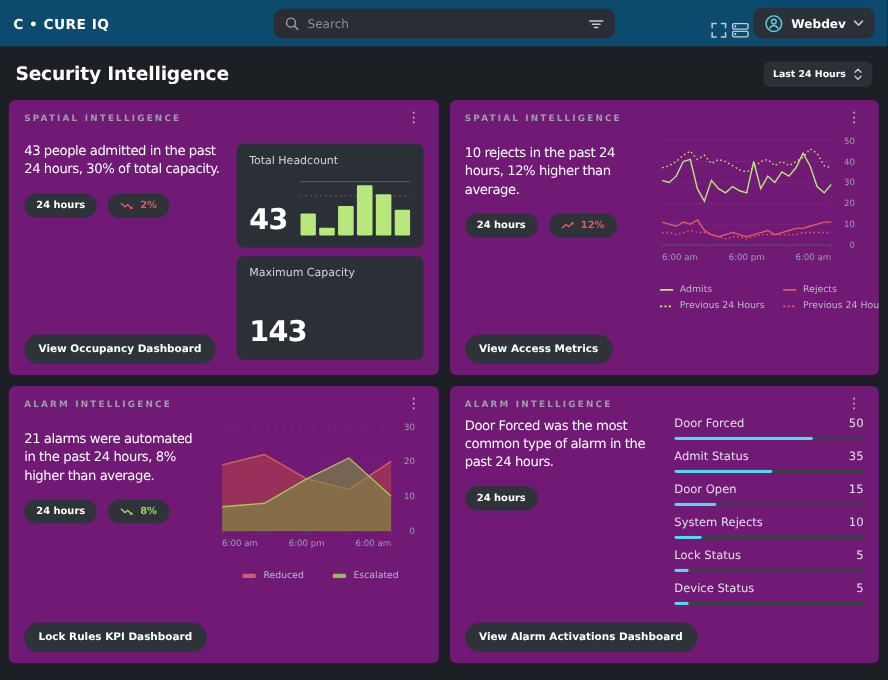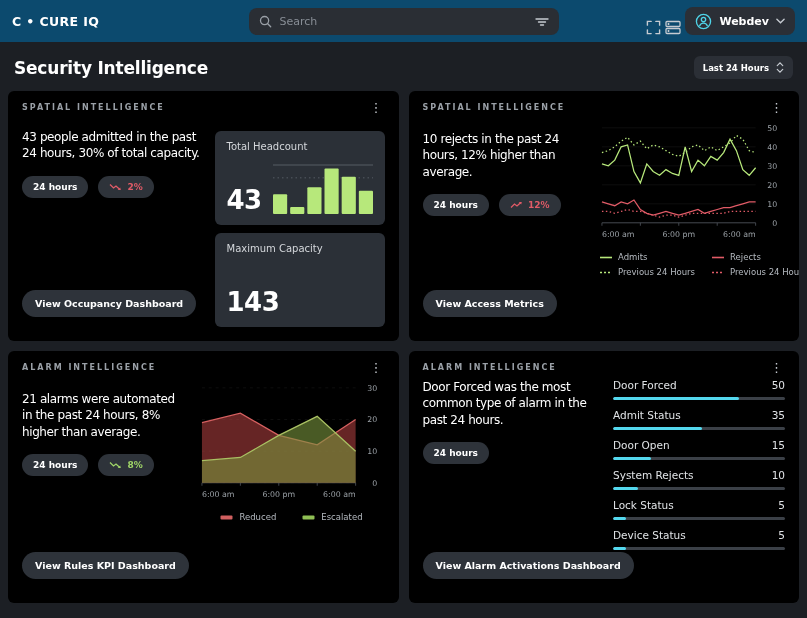--- a/index.html
+++ b/index.html
@@ -20,44 +20,44 @@
   .icon-btn{ display:flex; align-items:center; cursor:pointer; }
   .user-pill{ background:#2b2f36; border-radius:8px; height:28px; display:flex; align-items:center; gap:7px;
     padding:0 10px; font-size:11px; font-weight:bold; cursor:pointer; }
   
   .page-header{ display:flex; justify-content:space-between; align-items:center; padding:14px 14px 12px 14px; }
   .page-title{ font-size:17px; font-weight:bold; letter-spacing:-.2px; }
   .range-pill{ background:#2b2f36; border-radius:6px; padding:6px 9px; font-size:8.5px; font-weight:bold;
     display:flex; align-items:center; gap:7px; cursor:pointer; }
   
   .grid{ display:grid; grid-template-columns:1fr 1fr; grid-template-rows:250px 252px; gap:10px; padding:0 8px 11px 8px; }
-  .card{ background:#000000; border-radius:6px; padding:12px 14px; position:relative; overflow:hidden; }
+  .card{ background:#701a75; border-radius:6px; padding:12px 14px; position:relative; overflow:hidden; }
   .card-head{ display:flex; justify-content:space-between; align-items:flex-start; }
   .section-label{ font-size:8px; font-weight:bold; letter-spacing:2px; color:#9aa0a7; }
   .kebab{ color:#c2c7cd; font-size:13px; line-height:10px; cursor:pointer; padding:0 2px; }
   .card-body{ display:flex; gap:12px; margin-top:16px; }
   .text-col{ flex:1; min-width:0; }
   .headline{ font-size:12px; font-weight:normal; line-height:1.36; letter-spacing:-.4px; }
   .badges{ display:flex; gap:10px; margin-top:14px; }
   .badge{ background:#2e333a; border-radius:13px; padding:6px 11px; font-size:9px; font-weight:bold;
     display:inline-flex; align-items:center; gap:5px; white-space:nowrap; }
   .pct-red{ color:#e15b67; } .pct-green{ color:#9fd468; }
-  .cta{ position:absolute; left:14px; bottom:24px; background:#2e333a; border:none; color:#fff; font-weight:bold;
+  .cta{ position:absolute; left:14px; bottom:10px; background:#2e333a; border:none; color:#fff; font-weight:bold;
     font-size:9.5px; padding:8px 13px; border-radius:15px; font-family:inherit; cursor:pointer; white-space:nowrap;text-align:right; }
   
   .panel-col{ width:170px; display:flex; flex-direction:column; gap:8px; margin-top:2px; }
   .panel{ background:#2b3037; border-radius:6px; padding:10px 12px; height:94px; display:flex; flex-direction:column; }
   .panel-label{ font-size:10px; color:#d4d7db; }
   .panel-row{ display:flex; justify-content:space-between; align-items:flex-end; flex:1; }
   .big-num{ font-size:26px; font-weight:bold; letter-spacing:-.5px; }
   .panel .solo{ margin-top:auto; }
   
   .chart-col{ width:186px; display:flex; flex-direction:column; margin-top:-4px; }
   .chart-box svg{ width:100%; display:block; }
-  .legend{ display:grid; grid-template-columns:auto auto; gap:5px 16px; font-size:8.5px; color:#b5bac0; }
+  .legend{ margin-top:6px; display:grid; grid-template-columns:auto auto; gap:5px 16px; font-size:8.5px; color:#b5bac0; }
   .legend.row{ display:flex; justify-content:center; gap:26px; }
   .legend-item{ display:inline-flex; align-items:center; gap:5px; white-space:nowrap; }
   
   .alarm-list{ width:172px; margin-top:4px; }
   .alarm-row{ margin-bottom:9px; }
   .alarm-top{ display:flex; justify-content:space-between; font-size:10.5px; color:#e0e3e6; }
   .alarm-track{ margin-top:6px; height:3px; background:#3b4047; border-radius:2px; overflow:hidden; }
   .alarm-fill{ height:3px; border-radius:2px; }
 </style>
 </head>
@@ -318,21 +318,21 @@
             </span>
             <span class="legend-item">
               <svg width="14" height="5" viewBox="0 0 14 5">
                 <rect x="0.5" y="0.5" width="12" height="4" rx="1" fill="#8fbf54"></rect>
               </svg>
               <span>Escalated</span>
             </span>
           </div>
       </div>
     </div>
-    <button class="cta">View Rules KPI Dashboard</button>
+    <button class="cta">Lock Rules KPI Dashboard</button>
   </div>
 
   <div class="card">
     <div class="card-head">
       <span class="section-label">ALARM INTELLIGENCE</span>
       <span class="kebab">⋮</span>
     </div>
     <div class="card-body" style="margin-top:2px;">
       <div class="text-col" style="padding-top:4px;">
         <div class="headline">Door Forced was the most common type of alarm in the past 24 hours.</div>

